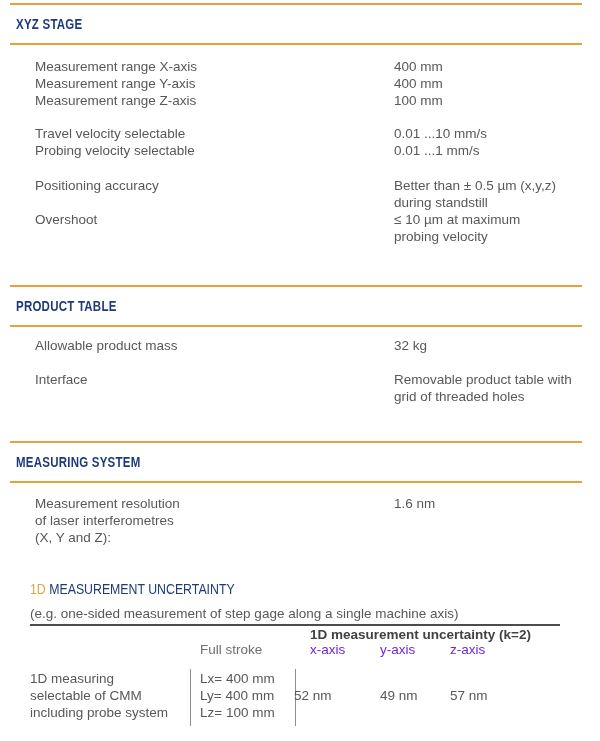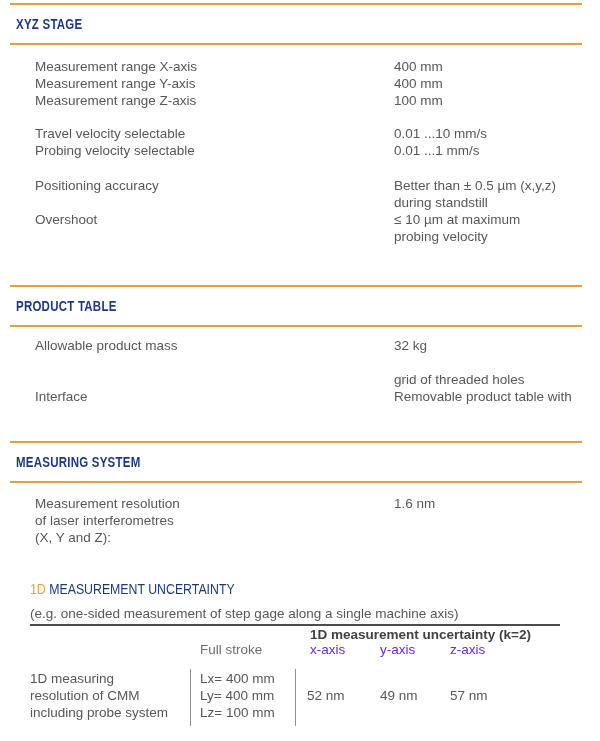--- a/index.html
+++ b/index.html
@@ -32,21 +32,21 @@
   .unc-table { position:relative; margin-left:30px; height:138px; font-size:13.5px; line-height:17px; }
   .unc-h1 { position:absolute; left:280px; top:0; font-weight:bold; color:#424245; white-space:nowrap; }
   .uh { position:absolute; top:15px; color:#6d28d9; }
   .uh-full { left:170px; color:#6E6E71; }
   .uh-x { left:280px; } .uh-y { left:350px; } .uh-z { left:420px; }
   .unc-label { position:absolute; left:0; top:44px; }
   .unc-stroke { position:absolute; left:170px; top:44px; }
   .vbar { position:absolute; top:43px; width:1px; height:57px; background:#909093; }
   .vb1 { left:160px; } .vb2 { left:265px; }
   .uval { position:absolute; top:61px; }
-  .uv0 { left:277px; } .uv1 { left:350px; } .uv2 { left:420px; }
+  .uv0 { left:264px; } .uv1 { left:350px; } .uv2 { left:420px; }
 </style>
 </head>
 <body>
 
 <div class="page">
 
   <section>
     <div class="orule r-top"></div>
     <div class="stitle"><span class="cond">XYZ STAGE</span></div>
     <div class="orule"></div>
@@ -104,26 +104,26 @@
 
     <div class="group mt10">
       <div class="row">
         <span class="lbl">Allowable product mass</span>
         <span class="val">32 kg</span>
       </div>
     </div>
 
     <div class="group mt17">
       <div class="row">
+        <span class="lbl">Interface</span>
+        <span class="val">Removable product table with</span>
+      </div>
+      <div class="row">
         <span class="lbl"></span>
         <span class="val">grid of threaded holes</span>
-      </div>
-      <div class="row">
-        <span class="lbl">Interface</span>
-        <span class="val">Removable product table with</span>
       </div>
     </div>
   </section>
 
   <section>
     <div class="orule mt36"></div>
     <div class="stitle"><span class="cond">MEASURING SYSTEM</span></div>
     <div class="orule"></div>
 
     <div class="group mt12">
@@ -149,21 +149,21 @@
 
     <div class="unc-table">
       <div class="unc-h1">1D measurement uncertainty (k=2)</div>
       <div class="uh uh-full">Full stroke</div>
       <div class="uh uh-x">x-axis</div>
       <div class="uh uh-y">y-axis</div>
       <div class="uh uh-z">z-axis</div>
 
       <div class="unc-label">
         <div>1D measuring</div>
-        <div>resolution of CMM</div>
+        <div>selectable of CMM</div>
         <div>including probe system</div>
       </div>
 
       <div class="vbar vb1"></div>
 
       <div class="unc-stroke">
         <div>Lx= 400 mm</div>
         <div>Ly= 400 mm</div>
         <div>Lz= 100 mm</div>
       </div>

